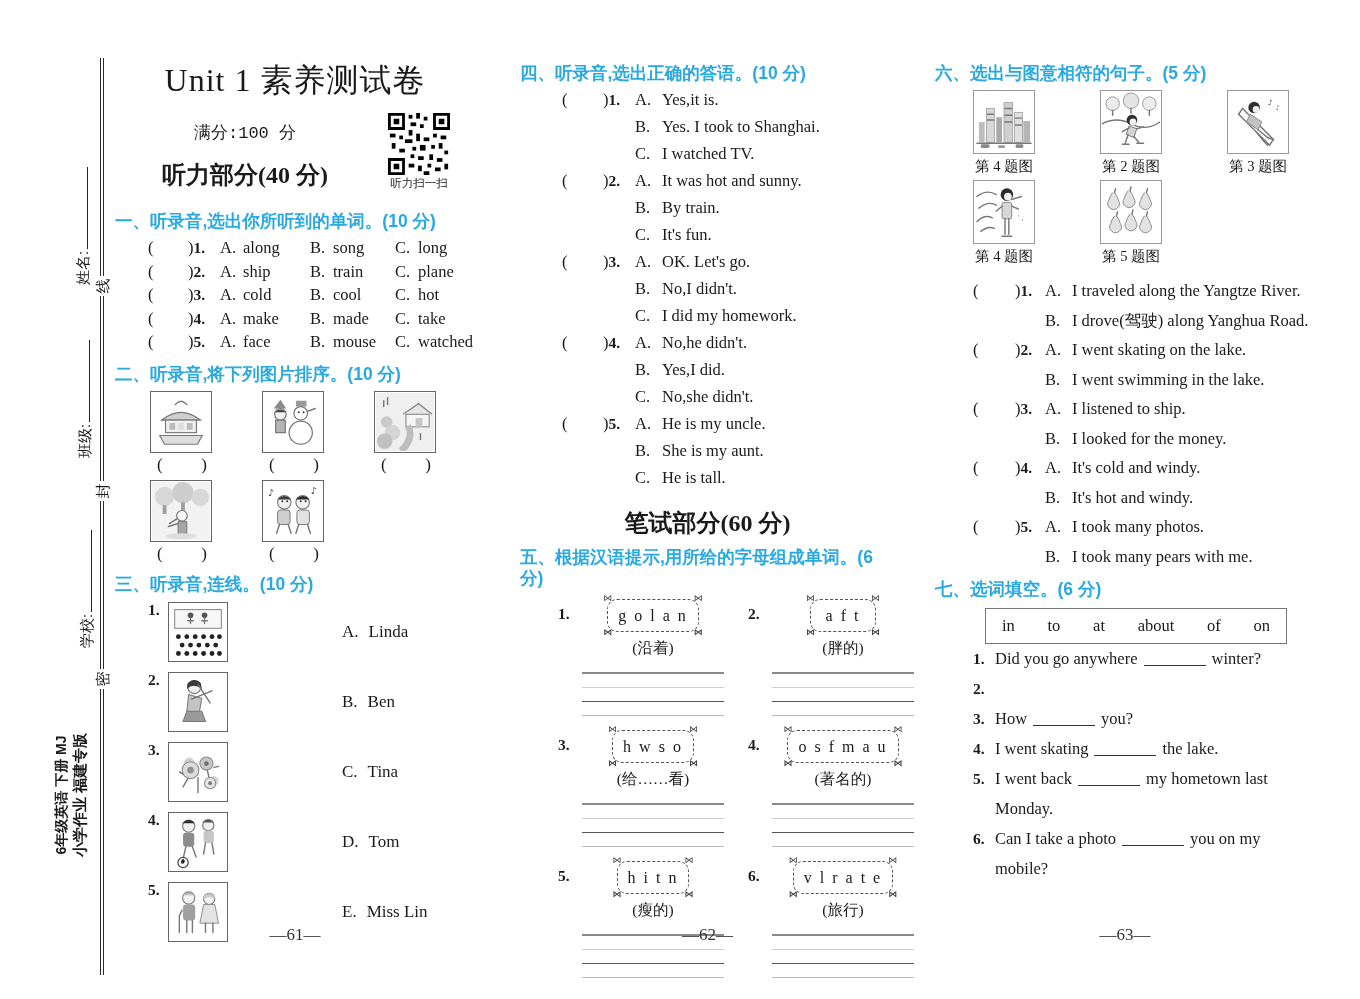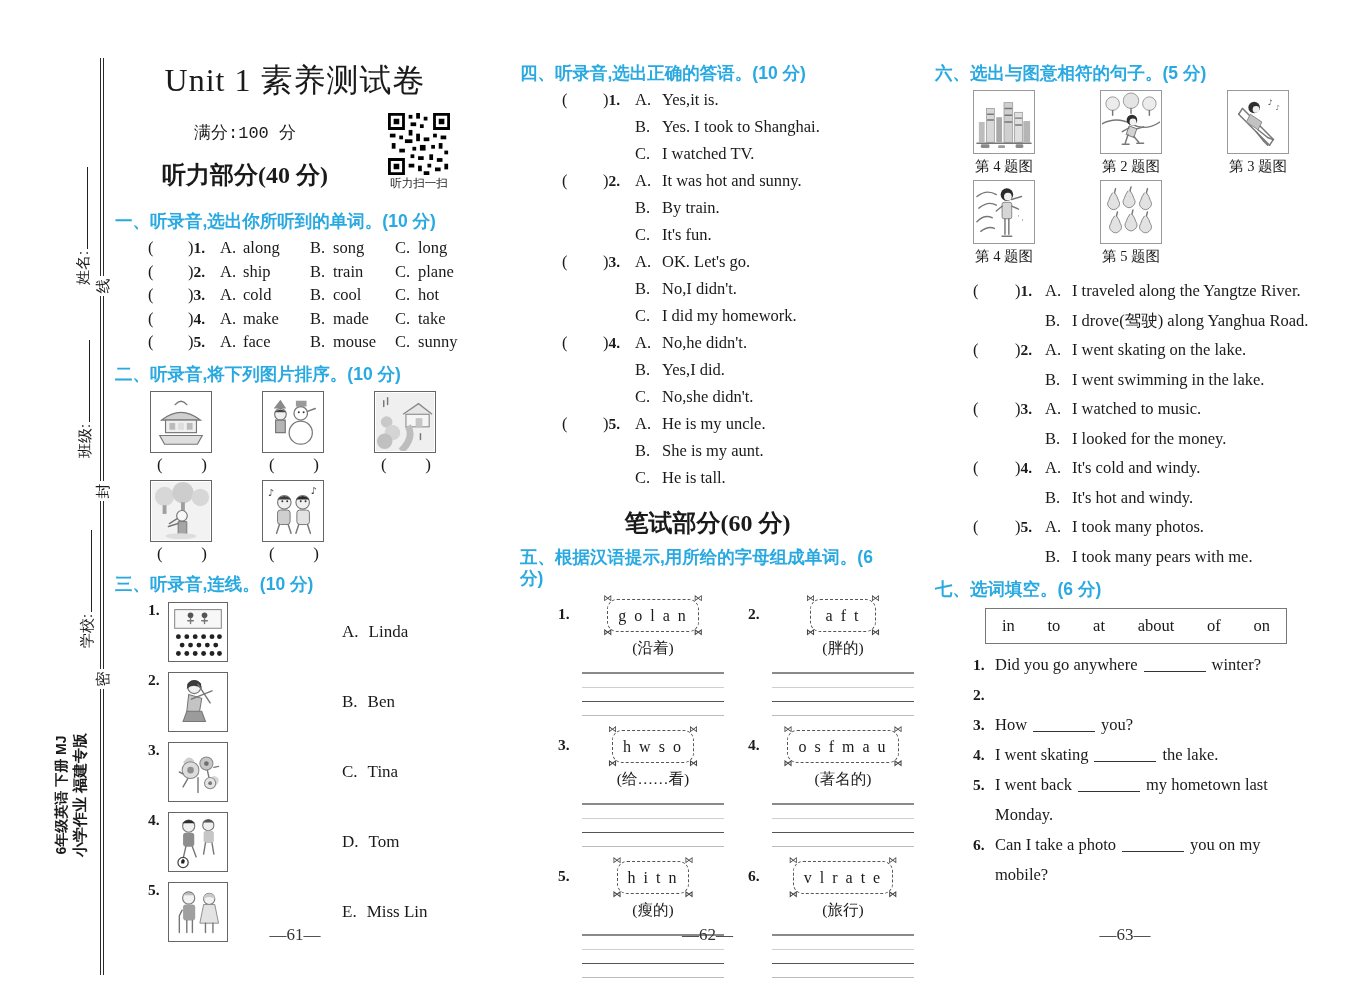--- a/index.html
+++ b/index.html
@@ -96,21 +96,21 @@
   .fbox{width:62px;height:64px;border:1px solid #999;background:#fff;
         display:flex;align-items:center;justify-content:center;overflow:hidden;}
   .fcap{font-size:14.5px;margin-top:3px;white-space:nowrap;text-align:center;width:74px;margin-left:-6px;}
   .q6s{margin-top:10px;}
   .l6{display:flex;align-items:baseline;line-height:29.5px;font-size:16.5px;}
   .l6.first{padding-left:38px;}
   .l6.rest{padding-left:110px;}
   .par6{width:42px;} .pno6{width:30px;} .pno6 b{font-size:15.5px;}
 
   
-  .bank{border:1px solid #777;margin:8px 0 6px 50px;width:302px;
+  .bank{border:1px solid #777;margin:8px 0 0 50px;width:302px;
         display:flex;justify-content:space-between;padding:7px 16px;font-size:16.5px;}
   .q7{display:flex;line-height:30px;font-size:16.5px;}
   .no7{width:22px;margin-left:38px;flex:none;font-size:15.5px;font-weight:bold;}
   .q7t{flex:1;}
   .blank{display:inline-block;width:62px;border-bottom:1.2px solid #333;height:13px;
          margin:0 6px;vertical-align:-2px;}
 
   svg .ln{fill:none;stroke:#777;stroke-width:1.5;stroke-linecap:round;}
   svg text{font-family:"DejaVu Sans",sans-serif;}
 </style>
@@ -226,21 +226,21 @@
         <span class="w wc">take</span>
     </div>
     <div class="s1row">
       <span class="par">(</span>
         <span class="pno"><span>)</span><b>5.</b></span>
         <span class="lab">A.</span>
         <span class="w">face</span>
         <span class="lab">B.</span>
         <span class="w wb">mouse</span>
         <span class="lab">C.</span>
-        <span class="w wc">sunny</span>
+        <span class="w wc">watched</span>
     </div>
   </div>
 
   <h3 class="sec">二、听录音,将下列图片排序。(10 分)</h3>
   <div>
     <div class="picrow">
       <div class="picunit">
         <div class="pbox">
           <svg viewBox="0 0 60 60" width="58" height="58">
             <path class="ln" d="M24 12q6-7 12 0"></path>
@@ -741,21 +741,21 @@
       <div class="l6 rest">
           <span class="olab">B.</span>
           <span class="otext">I went swimming in the lake.</span>
         </div>
     </div>
     <div>
       <div class="l6 first">
           <span class="par6">(</span>
           <span class="pno6"><span>)</span><b>3.</b></span>
           <span class="olab">A.</span>
-          <span class="otext">I watched to music.</span>
+          <span class="otext">I listened to ship.</span>
         </div>
       <div class="l6 rest">
           <span class="olab">B.</span>
           <span class="otext">I looked for the money.</span>
         </div>
     </div>
     <div>
       <div class="l6 first">
           <span class="par6">(</span>
           <span class="pno6"><span>)</span><b>4.</b></span>

